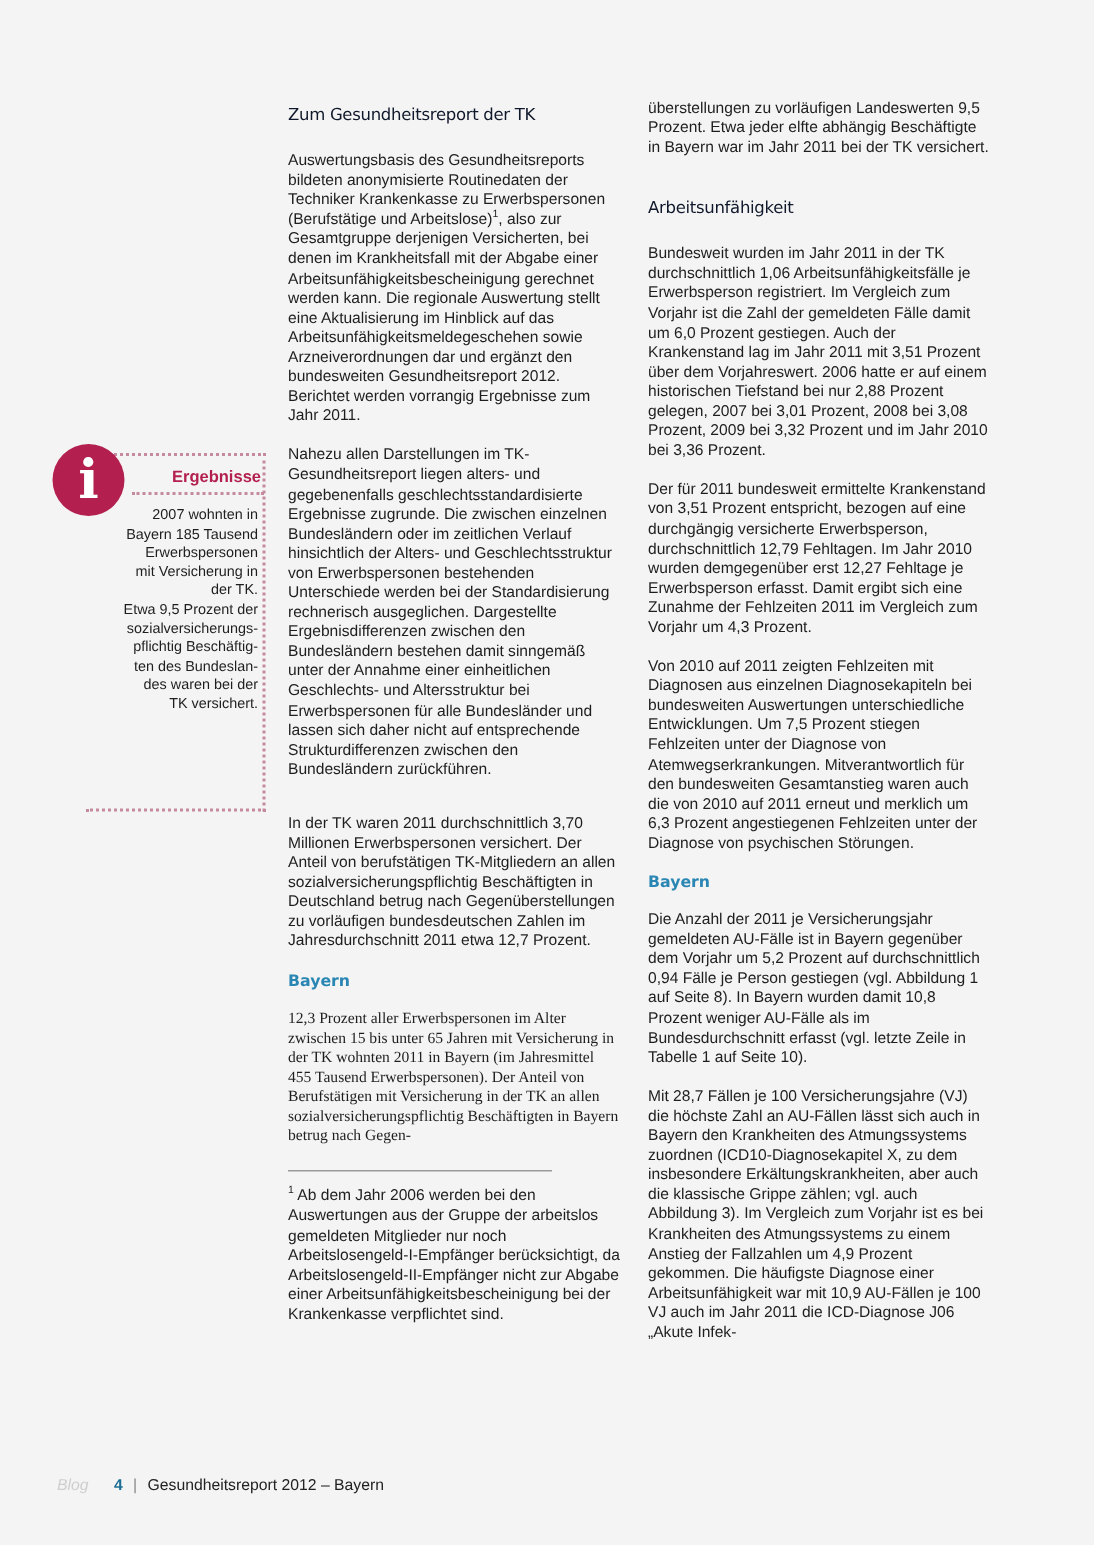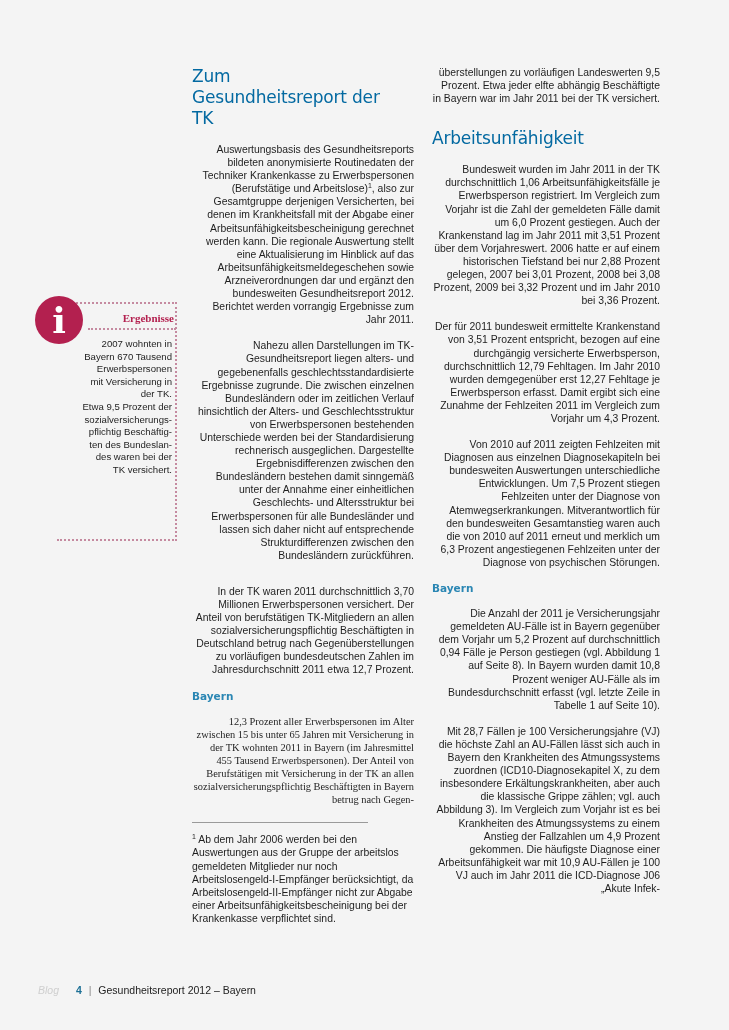--- a/index.html
+++ b/index.html
@@ -1,61 +1,61 @@
 <!DOCTYPE html>
 <html><head>
 <meta charset="utf-8">
 <style>
   html, body { margin:0; padding:0; }
   body {
     width:729px; height:1030px; background:#f4f4f4; position:relative; overflow:hidden;
     font-family:"Liberation Sans", sans-serif; color:#1e1e1e;
   }
   .col { position:absolute; font-size:10.4px; line-height:13.1px; }
-  .col p { margin:0 0 13px 0;text-align:right; }
+  .col p { margin:0 0 13px 0; }
   #col-mid { left:192px; top:66px; width:222px; }
   #col-right { left:432px; top:66px; width:228px; }
-  h1.sec { font-family:"DejaVu Sans", sans-serif; color:#0369a1; font-weight:normal;
-    font-size:17px; line-height:21px; margin:0 0 14px 0; letter-spacing:-0.2px; }
+  h1.sec { font-family:"DejaVu Sans", sans-serif; color:#0f172a; font-weight:normal;
+    font-size:11px; line-height:21px; margin:0 0 14px 0; letter-spacing:-0.2px; }
   h2.sub { font-family:"DejaVu Sans", sans-serif; color:#2a86b3; font-weight:bold;
     font-size:10.5px; margin:0 0 12px 0; }
   .gap-lg { height:10px; }
   sup { font-size:7px; line-height:0; }
   .footnote-rule { width:176px; border-top:1px solid #9a9a9a; margin:16px 0 10px 0; }
   .footnote { font-size:10.4px; line-height:13.1px; }
 
   
   #info-box { position:absolute; left:30px; top:294px; width:150px; height:245px; }
   #info-icon { position:absolute; left:5px; top:2px; width:48px; height:48px; border-radius:50%;
     background:#b3204f; color:#fff; text-align:center; font-family:"DejaVu Serif", serif;
     font-weight:bold; font-size:36px; line-height:48px; }
   #info-frame { position:absolute; left:27px; top:8px; width:118px; height:235px;
     border-top:2px dotted #c58aa0; border-right:2px dotted #c58aa0; border-bottom:2px dotted #c58aa0; }
   #info-title { position:absolute; left:60px; top:18px; width:84px; text-align:right;
-    font-family:Liberation Serif, serif; font-weight:bold; color:#b3204f; font-size:11px; }
+    font-family:Liberation Sans, sans-serif; font-weight:bold; color:#b3204f; font-size:11px; }
   #info-rule { position:absolute; left:58px; top:34px; width:88px; border-top:2px dotted #c58aa0; }
   #info-text { position:absolute; left:30px; top:44px; width:112px; text-align:right;
     font-size:9.6px; line-height:12.6px; color:#1e1e1e; }
 
   #footer { position:absolute; left:38px; top:984px; font-size:10.5px; color:#222; }
   #footer .watermark { color:#cfcfcf; margin-right:14px;font-style:italic; }
   #footer .pnum { color:#1b6f95; font-weight:bold; }
   #footer .sep { color:#888; margin:0 4px; }
 </style>
 </head>
 <body>
 
 <div id="info-box">
   <div id="info-frame"></div>
   <div id="info-icon">i</div>
   <div id="info-title">Ergebnisse</div>
   <div id="info-rule"></div>
   <div id="info-text">
     <div>2007 wohnten in</div>
-    <div>Bayern 670 Tausend</div>
+    <div>Bayern 185 Tausend</div>
     <div>Erwerbspersonen</div>
     <div>mit Versicherung in</div>
     <div>der TK.</div>
     <div>Etwa 9,5 Prozent der</div>
     <div>sozialversicherungs-</div>
     <div>pflichtig Beschäftig-</div>
     <div>ten des Bundeslan-</div>
     <div>des waren bei der</div>
     <div>TK versichert.</div>
   </div>

